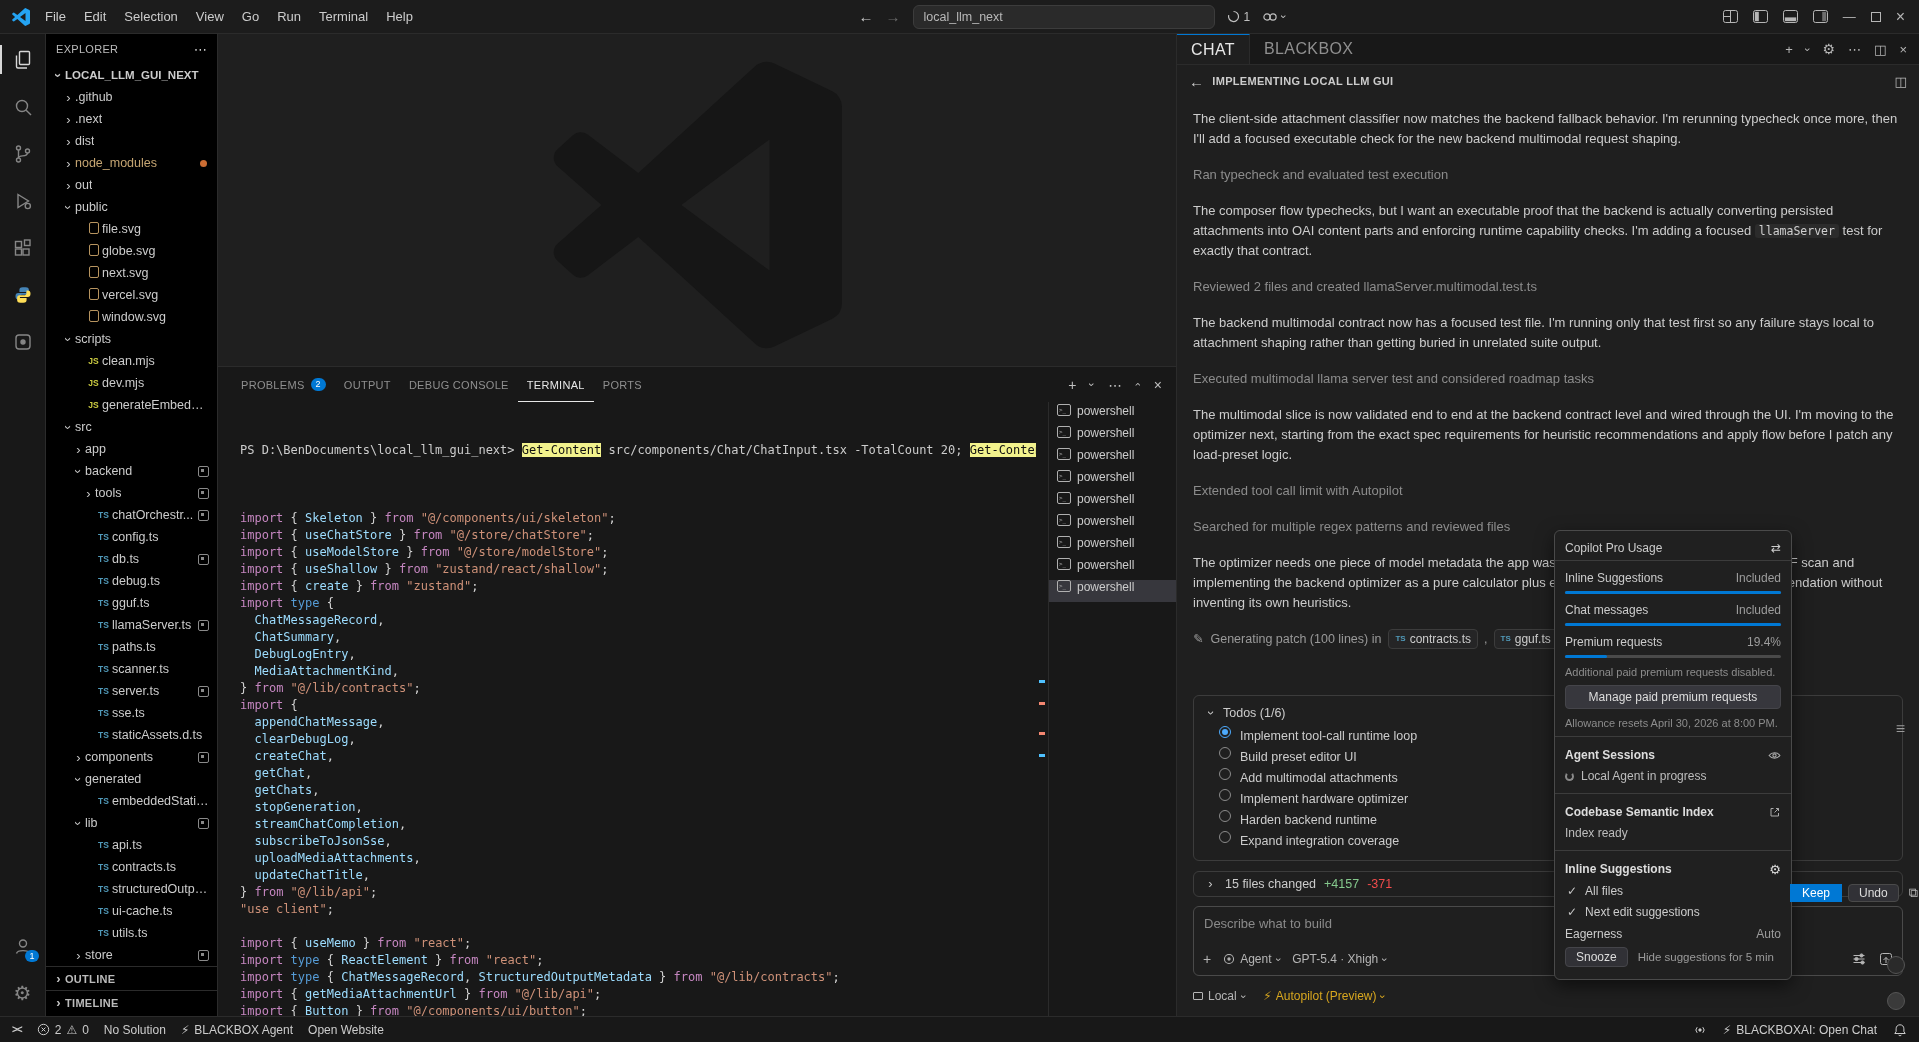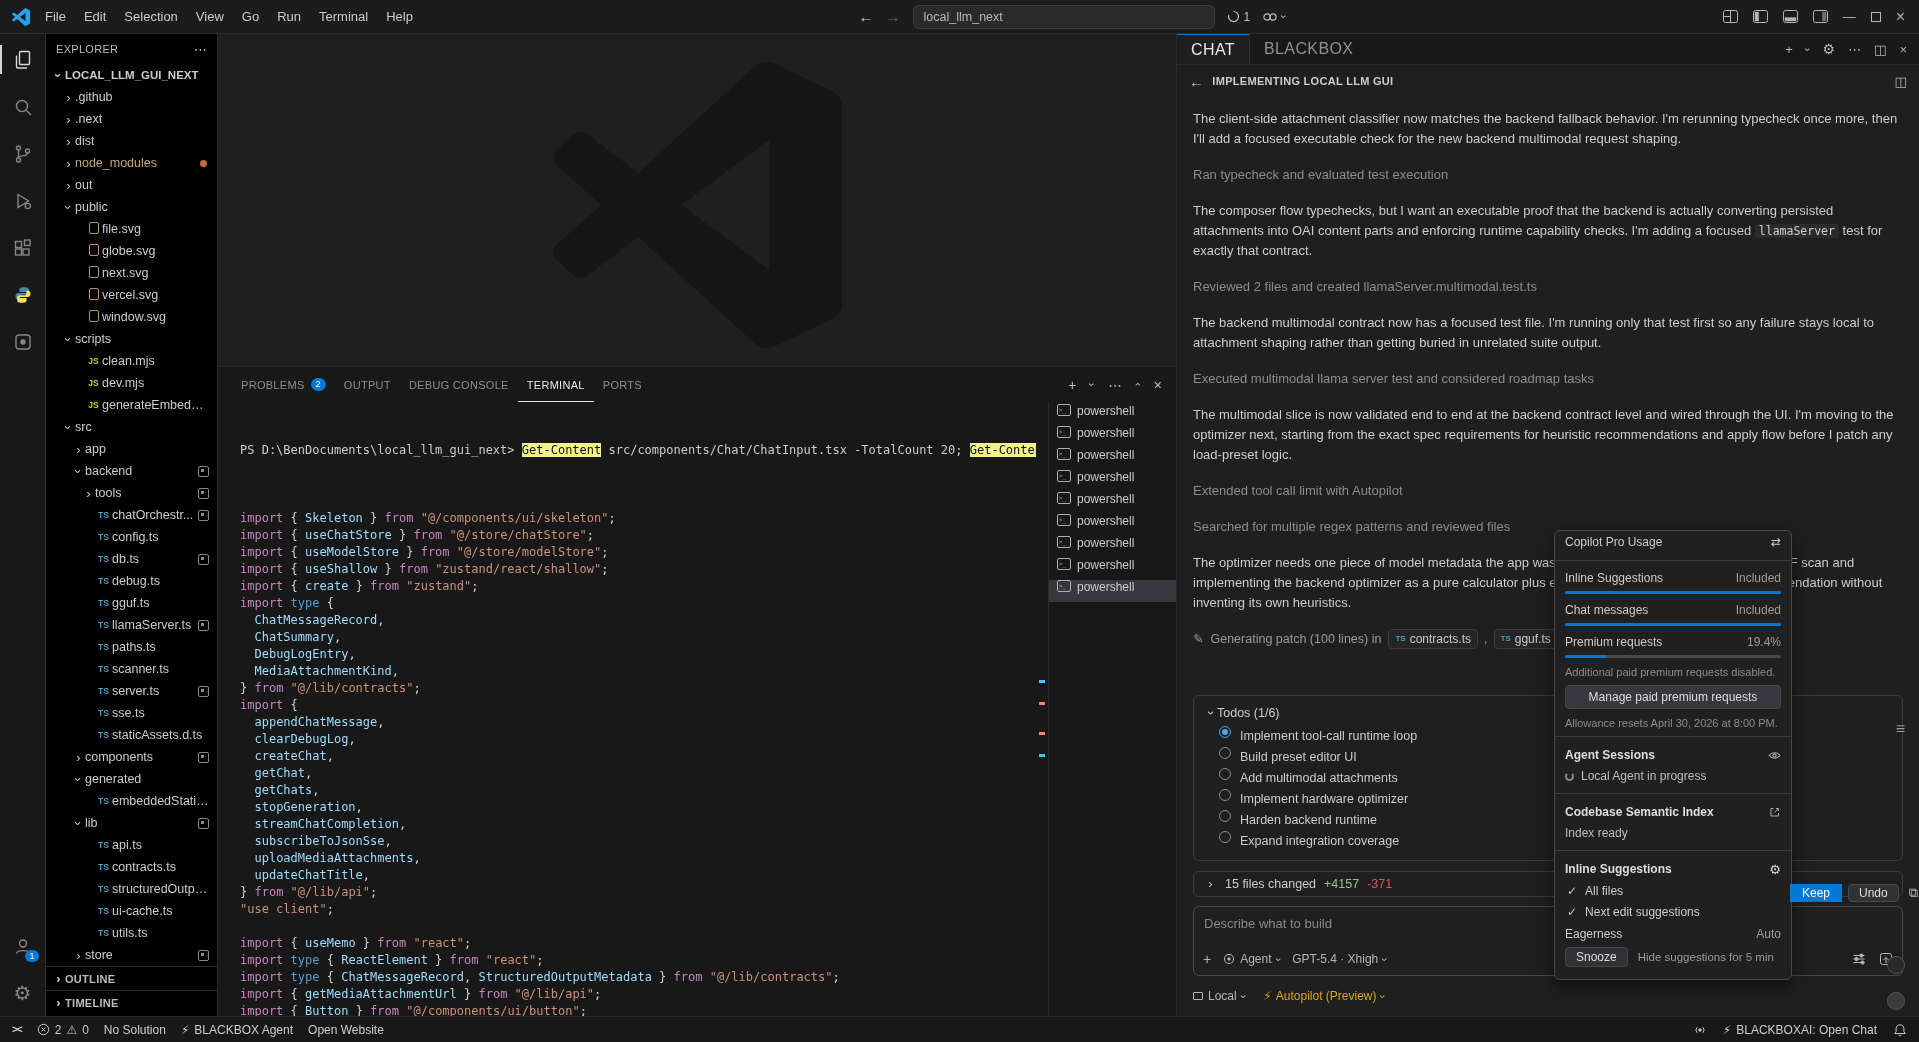--- a/index.html
+++ b/index.html
@@ -82,41 +82,41 @@
 .msg{margin-bottom:16px;color:#ccc}
 .msg.dim{color:#8c8c8c}
 .icode{font-family:"DejaVu Sans Mono",monospace;font-size:11.5px;background:#2b2b2b;border-radius:3px;padding:0 4px;color:#d0d0d0}
 .genrow{display:flex;align-items:center;gap:7px;color:#9a9a9a;font-size:12.5px;margin-bottom:12px}
 .filechip{display:inline-flex;align-items:center;gap:4px;border:1px solid #3c3c3c;border-radius:4px;padding:0 6px;height:20px;background:#252526;color:#ccc;font-size:12px}
 .mini-ts{color:#519aba;font-size:8px;font-weight:bold}
 .gsep{color:#9a9a9a;margin:0 2px}
 .loadrow{display:flex;align-items:center;gap:8px;color:#ccc;font-size:12.5px;margin-bottom:10px}
 .spin{width:9px;height:9px;border-radius:50%;border:2px solid #8a8a8a;border-top-color:transparent;flex:none}
 .todos{margin-top:auto;border:1px solid #3c3c3c;border-radius:6px;padding:4px 10px 8px;margin-bottom:10px}
-.todos-head{display:flex;align-items:center;font-size:12.5px;color:#ccc;height:26px}
+.todos-head{display:flex;align-items:center;gap:6px;font-size:12.5px;color:#ccc;height:26px}
 .todo{display:flex;align-items:flex-start;gap:9px;height:21px;font-size:12.5px;color:#ccc;padding-left:15px}
 .todo-ico{width:12px;height:12px;border-radius:50%;border:1px solid #8a8a8a;flex:none;position:relative}
 .todo-ico.active{border-color:#4daafc}
 .todo-ico.active::after{content:"";position:absolute;inset:2px;background:#4daafc;border-radius:50%}
 .changes{border:1px solid #3c3c3c;border-radius:6px;height:26px;display:flex;align-items:center;gap:8px;padding:0 10px;font-size:12.5px;margin-bottom:9px}
 .add{color:#85c98d}.del{color:#f14c4c}
 .chat-input{border:1px solid #4a4a4a;border-radius:6px;height:70px;position:relative;padding:7px 10px;margin-bottom:10px;background:#1f1f1f}
 .chat-input input{background:transparent;border:none;outline:none;color:#ccc;font-size:13px;width:100%;font-family:inherit}
 .chat-input input::placeholder{color:#8a8a8a}
 .ci-toolbar{position:absolute;left:9px;right:9px;bottom:6px;display:flex;align-items:center;gap:12px;color:#b6b6b6;font-size:12px}
 .pill{display:flex;align-items:center;gap:5px}
 .ci-right{margin-left:auto;display:flex;gap:13px;align-items:center}
 .chat-footer{display:flex;align-items:center;gap:18px;font-size:12px;color:#b6b6b6;height:20px}
 .mini-rect{width:10px;height:8px;border:1px solid #b6b6b6;border-radius:1px;display:inline-block}
 .autopilot{color:#d8a71f;display:flex;align-items:center;gap:4px}
 .edge-ico{position:absolute;color:#9a9a9a;z-index:5}
 .edge-circle{width:18px;height:18px;border-radius:50%;border:1px solid #555;background:#2a2a2a}
 
 .copilot{position:absolute;left:1554px;top:530px;width:238px;background:#202020;border:1px solid #4a4a4a;border-radius:6px;box-shadow:0 6px 18px rgba(0,0,0,.55);z-index:40;font-size:12px;color:#ccc;padding:8px 10px}
-.cp-title{display:flex;height:26px;border-bottom:1px solid #3c3c3c;margin:-4px -10px 8px;padding:0 10px;color:#ccc}
+.cp-title{display:flex;align-items:center;height:26px;border-bottom:1px solid #3c3c3c;margin:-4px -10px 8px;padding:0 10px;color:#ccc}
 .ri{margin-left:auto}
 .cp-row{display:flex;align-items:center;height:18px;margin-top:3px}
 .cp-row .val{margin-left:auto;color:#9d9d9d}
 .cp-bar{height:3px;background:#4a4a4a;border-radius:2px;margin:4px 0 7px}
 .cp-bar i{display:block;height:100%;background:#0078d4;border-radius:2px}
 .cp-note{color:#8c8c8c;font-size:11px;margin:8px 0 7px}
 .cp-btn{background:#37373d;border:1px solid #45454a;border-radius:4px;height:24px;display:flex;align-items:center;justify-content:center;color:#ddd;margin-bottom:7px;cursor:default}
 .cp-sep{border-top:1px solid #3c3c3c;margin:7px -10px}
 .cp-sec{display:flex;align-items:center;font-weight:bold;height:22px;color:#ddd}
 .cp-sub{display:flex;align-items:center;gap:7px;height:20px;color:#bdbdbd}

